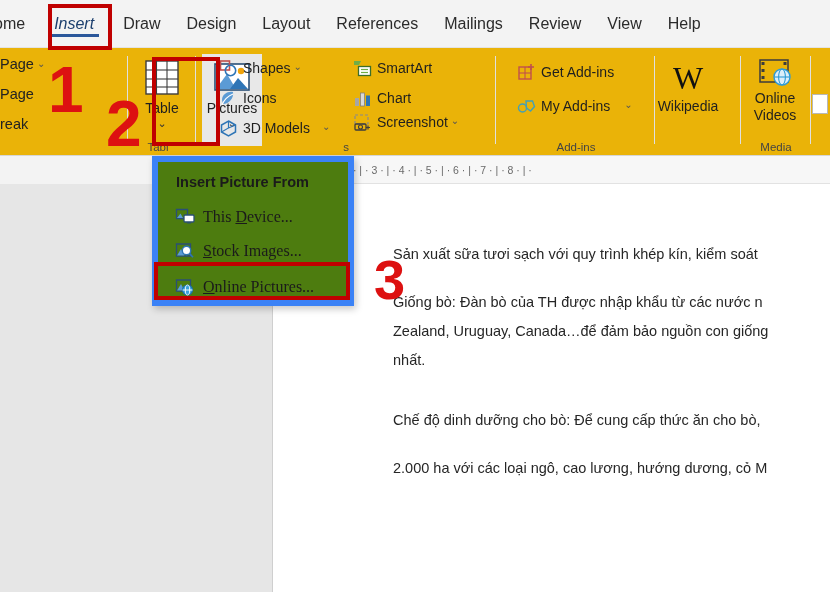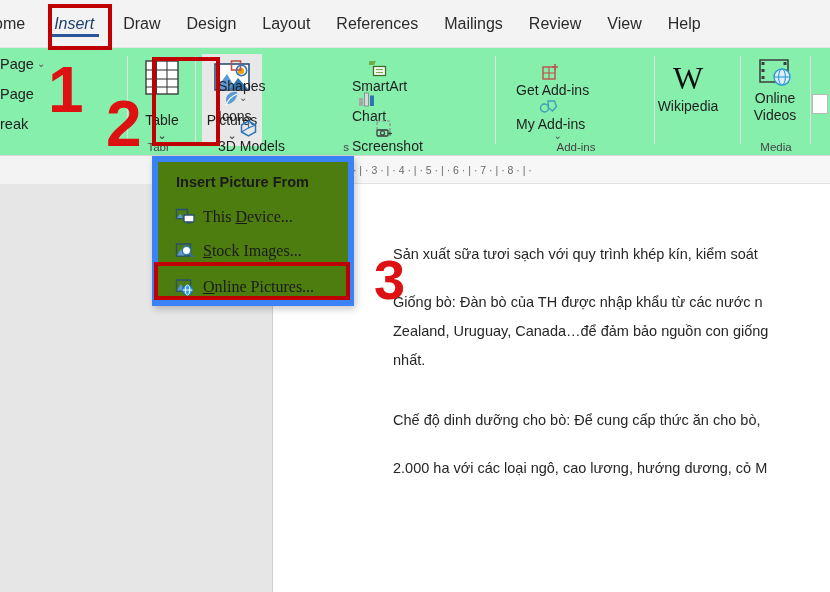--- a/index.html
+++ b/index.html
@@ -46,21 +46,21 @@
     bottom: 11px;
     height: 3px;
     background: #2b579a;
   }
   .tab.clipped { padding-left: 0; margin-left: -6px; }
 
   
   .ribbon {
     position: absolute; left: 0; top: 48px;
     width: 830px; height: 108px;
-    background: #86efac;
+    background: #eab308;
     border-bottom: 1px solid #d6d6d6;
   }
   .rgroup {
     position: absolute; top: 0; height: 108px;
   }
   .rgroup-sep {
     position: absolute; top: 8px; width: 1px; height: 88px;
     background: #e0e0e0;
   }
   .rgroup-label {
@@ -86,32 +86,31 @@
   }
 
   
   .bigbtn {
     position: absolute;
     width: 58px;
     text-align: center;
     cursor: default;
   }
   .bigbtn .bicon { height: 42px; display: flex; align-items: flex-end; justify-content: center; }
-  .bigbtn .blabel { font-size: 14px; color: #1f1f1f; line-height: 16px; margin-top: 14px; white-space: nowrap;}
+  .bigbtn .blabel { font-size: 14px; color: #1f1f1f; line-height: 16px; margin-top: 2px; white-space: nowrap;}
   .bigbtn .bcaret { font-size: 11px; color: #333; line-height: 12px; margin-top: 1px;}
   .bigbtn.pressed { background: #e8e8e8; }
 
   
   .smallcmd {
     position: absolute;
     display: flex; align-items: center;
     font-size: 14px; color: #1f1f1f;
     white-space: nowrap;
     cursor: default;
-    flex-direction: column;
   }
   .smallcmd .sicon {
     width: 20px; height: 20px;
     margin-right: 5px;
     display: flex; align-items: center; justify-content: center;
     flex: 0 0 auto;
   }
 
   
   .tallbtn {
@@ -355,21 +354,21 @@
         <span class="sicon">
           <svg width="19" height="19" viewBox="0 0 19 19">
             <rect x="2" y="9" width="4" height="8" fill="#a6a6a6"></rect>
             <rect x="7.5" y="4" width="4" height="13" fill="#d9d9d9" stroke="#808080" stroke-width="0.8"></rect>
             <rect x="13" y="6.5" width="4" height="10.5" fill="#2e75b6"></rect>
           </svg>
         </span>
         <span>Chart</span>
       </div>
 
-      <div class="smallcmd" style="left:156px; top:70px;">
+      <div class="smallcmd" style="left:156px; top:64px;">
         <span class="sicon">
           <svg width="19" height="19" viewBox="0 0 19 19">
             <rect x="2" y="2" width="13" height="9" fill="none" stroke="#8a8a8a" stroke-width="1.2" stroke-dasharray="3,2"></rect>
             <rect x="2" y="11" width="11" height="6" rx="1" fill="none" stroke="#3c3c3c" stroke-width="1.3"></rect>
             <circle cx="7.5" cy="14" r="2" fill="none" stroke="#3c3c3c" stroke-width="1.1"></circle>
             <path d="M15 12.5 v4 M13 14.5 h4" stroke="#3c3c3c" stroke-width="1.2"></path>
           </svg>
         </span>
         <span>Screenshot</span>
         <span class="caret-s">⌄</span>

